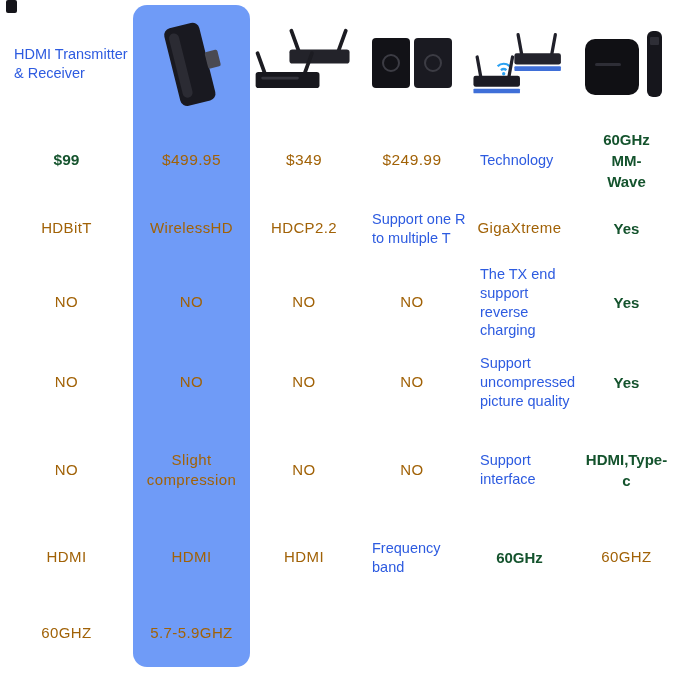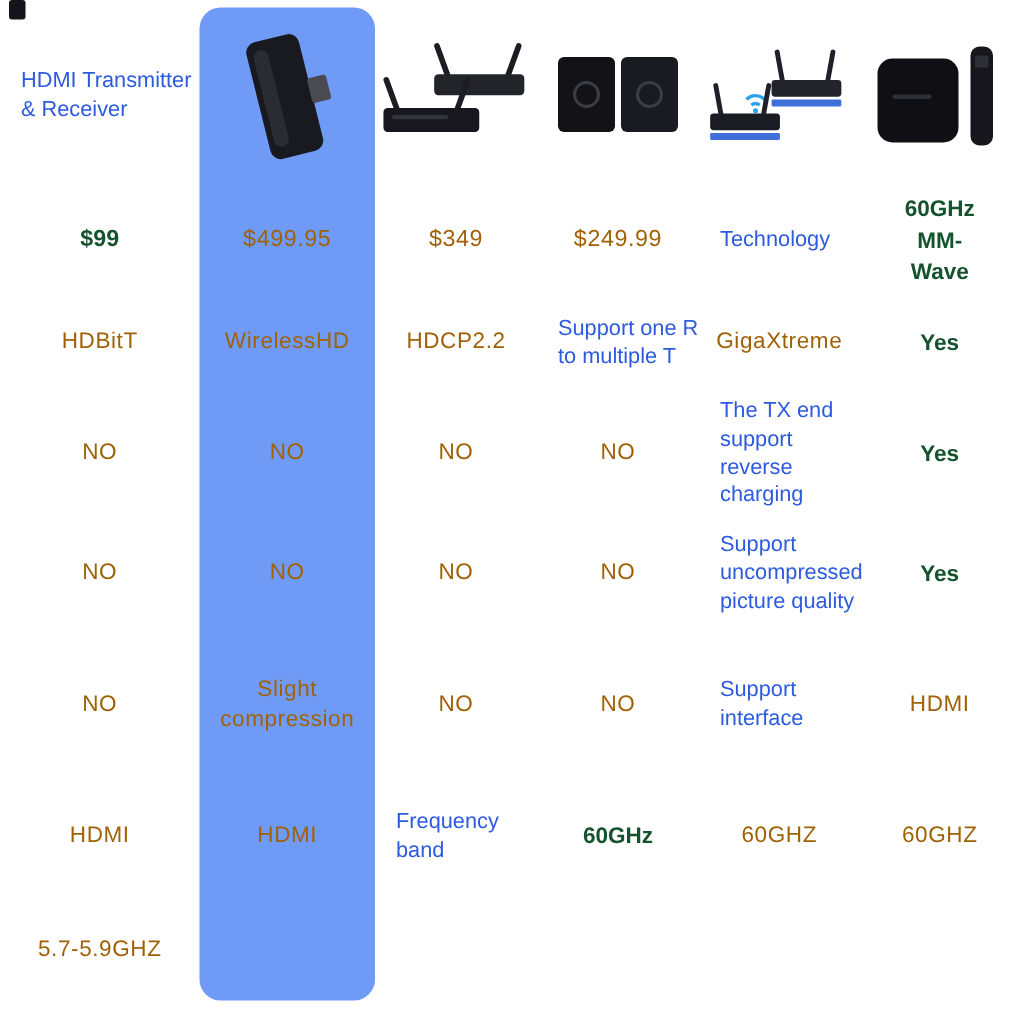--- a/index.html
+++ b/index.html
@@ -143,20 +143,21 @@
     <div class="cell val">NO</div>
 
     <div class="cell lbl">Support uncompressed picture quality</div>
     <div class="cell fval">Yes</div>
     <div class="cell val">NO</div>
     <div class="cell val">Slight compression</div>
     <div class="cell val">NO</div>
     <div class="cell val">NO</div>
 
     <div class="cell lbl">Support interface</div>
+    <div class="cell fval">HDMI,Type-c</div>
     <div class="cell val">HDMI</div>
     <div class="cell val">HDMI</div>
     <div class="cell val">HDMI</div>
 
     <div class="cell lbl">Frequency band</div>
     <div class="cell fval">60GHz</div>
     <div class="cell val">60GHZ</div>
     <div class="cell val">60GHZ</div>
     <div class="cell val">5.7-5.9GHZ</div>
 

